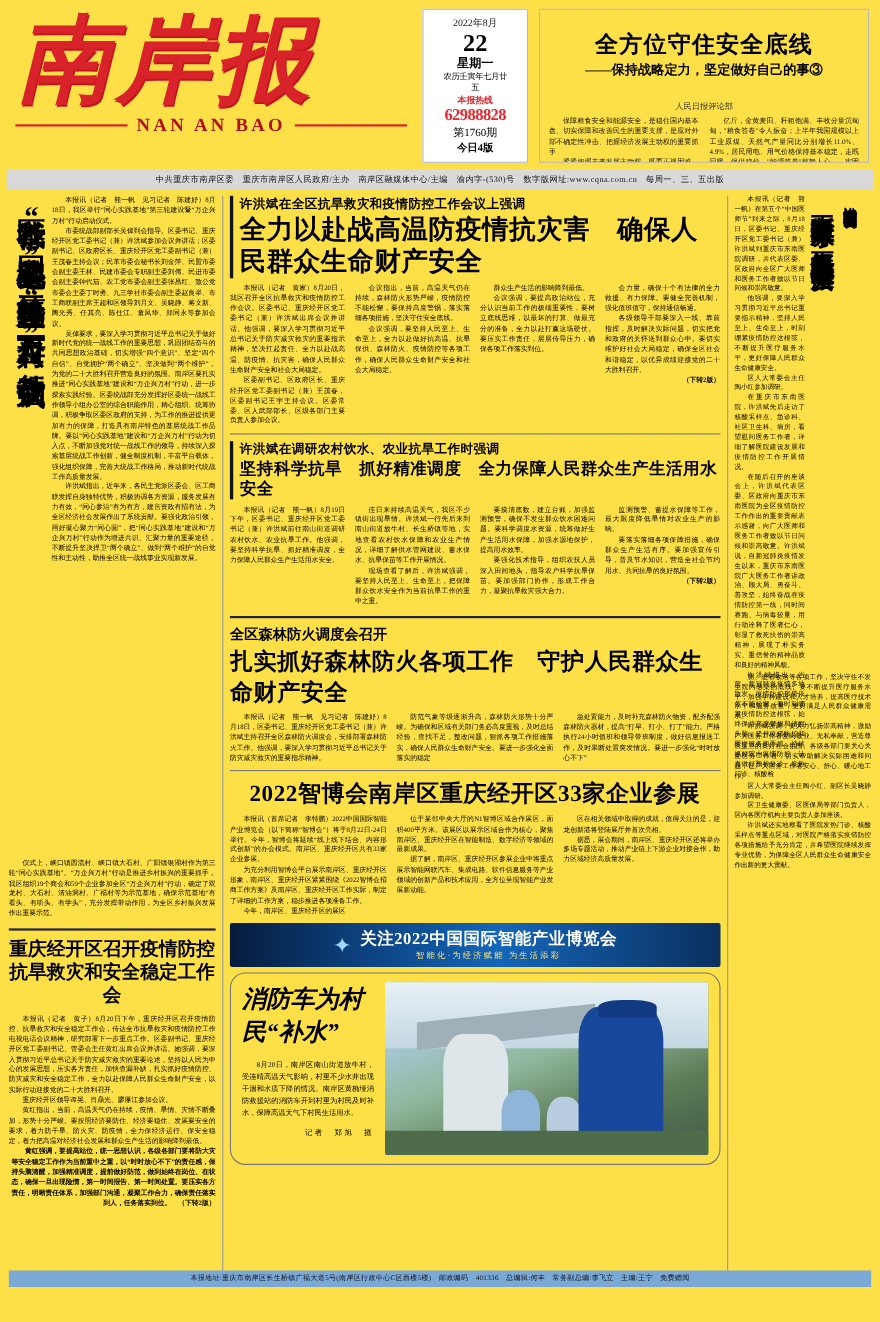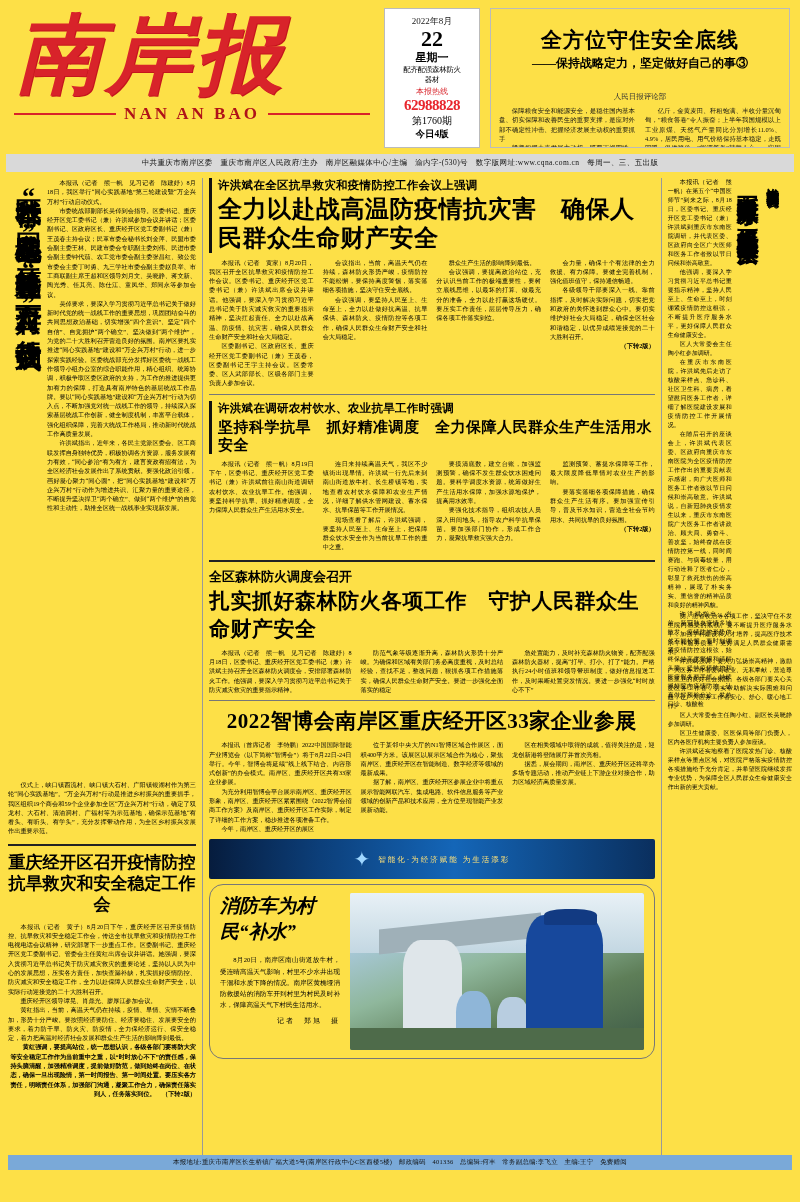--- a/index.html
+++ b/index.html
@@ -28,21 +28,21 @@
 
   .datebox {
     width: 96px; margin-left: 14px; border: 1px solid #bbb; background: #fff;
     text-align: center; padding: 6px 16px; height: 140px;
     display: flex; flex-direction: column; justify-content: space-between; align-items: center;
   }
   .dt-ym { font-size: 9px; color: #1a1a1a; }
   .dt-day { font-size: 22px; font-weight: bold; line-height: 1; }
   .dt-week { font-size: 11px; font-weight: bold; }
   .dt-lunar { font-size: 7.5px; letter-spacing: -0.3px; }
-  .dt-hot-label { font-size: 8px; color: #d8232a; font-weight: normal; }
+  .dt-hot-label { font-size: 8px; color: #d8232a; font-weight: bold; }
   .dt-hot { font-size: 15px; color: #e8262d; font-weight: bold; letter-spacing: -0.5px; }
   .dt-issue { font-size: 10px; }
   .dt-pages { font-size: 9.5px; font-weight: bold; }
 
   .editorial {
     flex: 1; margin-left: 10px; border: 1px solid #bbb; padding: 19px 8px; height: 140px; overflow: hidden;
   }
   .ed-title { font-size: 21px; font-weight: bold; text-align: center; letter-spacing: 1px; line-height: 1.15; }
   .ed-sub { font-size: 12px; font-weight: bold; text-align: center; margin-top: 3px; }
   .ed-byline { font-size: 7.5px; text-align: center; margin-top: 20px; color: #333; }
@@ -108,21 +108,21 @@
   .banner-txt { text-align: center; }
   .banner-main { font-size: 15px; font-weight: bold; color: #fff; letter-spacing: 0.5px; }
   .banner-sub { font-size: 7.5px; color: #ffe27a; letter-spacing: 2px; margin-top: 1px; }
 
   
   .photo-feature {
     border: 1px solid #777; border-radius: 14px; margin-top: 5px; padding: 8px 10px;
     display: flex; gap: 10px; height: 175px;
   }
   .pf-left { width: 120px; }
-  .pf-title { font-size: 19px; font-weight: bold; line-height: 1.35; font-style: italic; }
+  .pf-title { font-size: 22px; font-weight: bold; line-height: 1.35; font-style: italic; }
   .pf-cap { font-size: 6.6px; line-height: 1.7; margin-top: 10px; text-align: justify; }
   .pf-cap p { text-indent: 2em; }
   .pf-credit { font-size: 7px; text-align: right; margin-top: 6px; letter-spacing: 2px; }
   .pf-photo {
     flex: 1; border-radius: 2px; position: relative; overflow: hidden;
     background: linear-gradient(160deg,#cfe4ef 0%, #a9c9dc 20%, #8fb79c 45%, #5e7e58 70%, #3d5a47 100%);
   }
   .pf-photo .sky { position:absolute; left:0; top:0; right:0; height:38%; background:linear-gradient(180deg,#e8f1f6,#c3d7e2); }
   .pf-photo .roof { position:absolute; left:10%; top:18%; width:55%; height:16%; background:#9fb0b8; transform:skewY(-6deg); }
   .pf-photo .person1 { position:absolute; left:18%; top:30%; width:20%; height:60%; background:#dfe6ea; border-radius:30% 30% 6% 6%; }
@@ -161,21 +161,21 @@
         <div class="logo-rule"></div>
         <div class="logo-pinyin">NAN AN BAO</div>
         <div class="logo-rule"></div>
       </div>
     </div>
 
     <div class="datebox">
       <div class="dt-ym">2022年8月</div>
       <div class="dt-day">22</div>
       <div class="dt-week">星期一</div>
-      <div class="dt-lunar">配齐配强森林防火器材</div>
+      <div class="dt-lunar">农历壬寅年七月廿五</div>
       <div class="dt-hot-label">本报热线</div>
       <div class="dt-hot">62988828</div>
       <div class="dt-issue">第1760期</div>
       <div class="dt-pages">今日4版</div>
     </div>
 
     <div class="editorial">
       <div class="ed-title">全方位守住安全底线</div>
       <div class="ed-sub">——保持战略定力，坚定做好自己的事③</div>
       <div class="ed-byline">人民日报评论部</div>
@@ -320,20 +320,21 @@
           <div>
             <p>区在相关领域中取得的成就，值得关注的是，迎龙创新港将登陆展厅并首次亮相。</p>
             <p>据悉，展会期间，南岸区、重庆经开区还将举办多场专题活动，推动产业链上下游企业对接合作，助力区域经济高质量发展。</p>
           </div>
         </div>
       </div>
 
       <div class="banner">
         <span class="star">✦</span>
         <div class="banner-txt">
+          <div class="banner-main">关注2022中国国际智能产业博览会</div>
           <div class="banner-sub">智能化·为经济赋能 为生活添彩</div>
         </div>
       </div>
 
       <div class="photo-feature">
         <div class="pf-left">
           <div class="pf-title">消防车为村民“补水”</div>
           <div class="pf-cap">
             <p>8月20日，南岸区南山街道放牛村，受连晴高温天气影响，村里不少水井出现干涸和水质下降的情况。南岸区黄桷垭消防救援站的消防车开到村里为村民及时补水，保障高温天气下村民生活用水。</p>
           </div>

